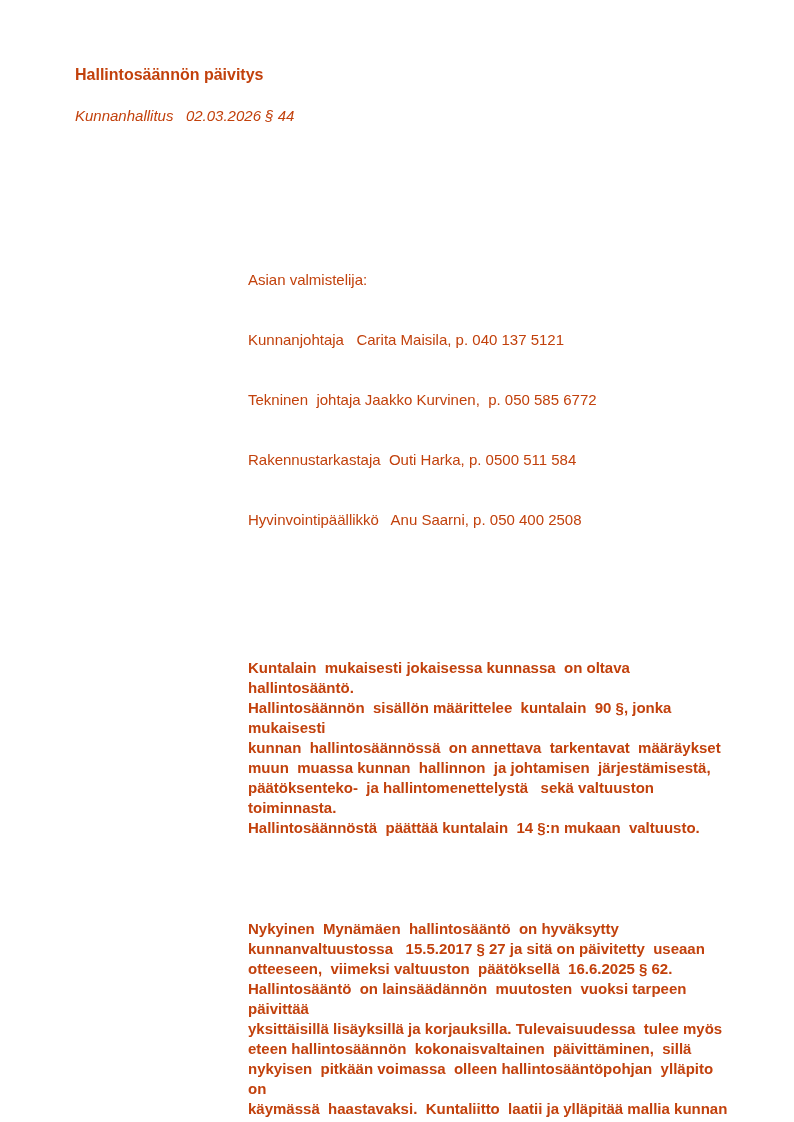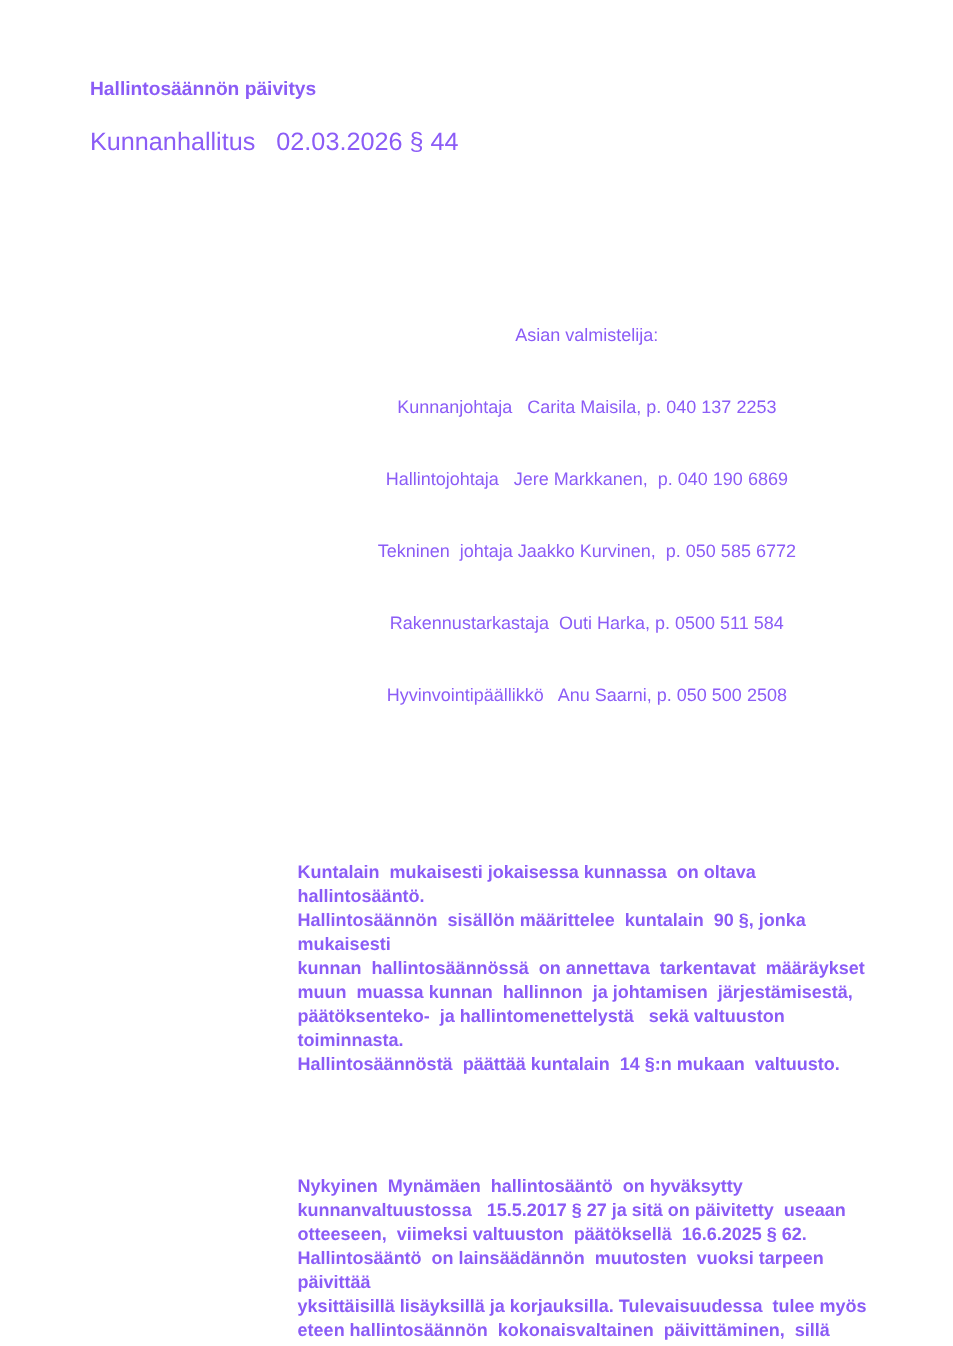--- a/index.html
+++ b/index.html
@@ -6,74 +6,73 @@
     margin: 0;
     padding: 0;
     background: #ffffff;
   }
   .page {
     position: relative;
     width: 794px;
     height: 1122px;
     background: #ffffff;
     font-family: "Liberation Sans", "DejaVu Sans", sans-serif;
-    color: #8b5cf6;
+    color: #c2410c;
     overflow: hidden;
   }
   .doc-title {
     position: absolute;
     left: 75px;
     top: 66px;
     font-size: 16px;
     font-weight: bold;
     white-space: pre-wrap;
   }
   .doc-subtitle {
     position: absolute;
     left: 75px;
     top: 107px;
-    font-size: 21px;
+    font-size: 15px;
     white-space: pre-wrap;
+    font-style: italic;
   }
   .content {
     position: absolute;
     left: 248px;
     top: 170px;
     width: 482px;
     font-size: 15px;
     line-height: 20px;
     white-space: pre-wrap;
   }
   .preparers {
     margin: 0 0 28px 0;
-    text-align: center;
   }
   .content p {
     margin: 0 0 21px 0;
     font-weight: bold;
   }
 </style>
 </head>
 <body>
 
 <div class="page">
 
   <div class="doc-title">Hallintosäännön päivitys</div>
 
   <div class="doc-subtitle">Kunnanhallitus   02.03.2026 § 44</div>
 
   <div class="content">
 
     <div class="preparers">
       <div>Asian valmistelija:</div>
-      <div>Kunnanjohtaja   Carita Maisila, p. 040 137 2253</div>
-      <div>Hallintojohtaja   Jere Markkanen,  p. 040 190 6869</div>
+      <div>Kunnanjohtaja   Carita Maisila, p. 040 137 5121</div>
       <div>Tekninen  johtaja Jaakko Kurvinen,  p. 050 585 6772</div>
       <div>Rakennustarkastaja  Outi Harka, p. 0500 511 584</div>
-      <div>Hyvinvointipäällikkö   Anu Saarni, p. 050 500 2508</div>
+      <div>Hyvinvointipäällikkö   Anu Saarni, p. 050 400 2508</div>
     </div>
 
     <p>Kuntalain  mukaisesti jokaisessa kunnassa  on oltava hallintosääntö.
 Hallintosäännön  sisällön määrittelee  kuntalain  90 §, jonka mukaisesti
 kunnan  hallintosäännössä  on annettava  tarkentavat  määräykset
 muun  muassa kunnan  hallinnon  ja johtamisen  järjestämisestä,
 päätöksenteko-  ja hallintomenettelystä   sekä valtuuston  toiminnasta.
 Hallintosäännöstä  päättää kuntalain  14 §:n mukaan  valtuusto.</p>
 
     <p>Nykyinen  Mynämäen  hallintosääntö  on hyväksytty

